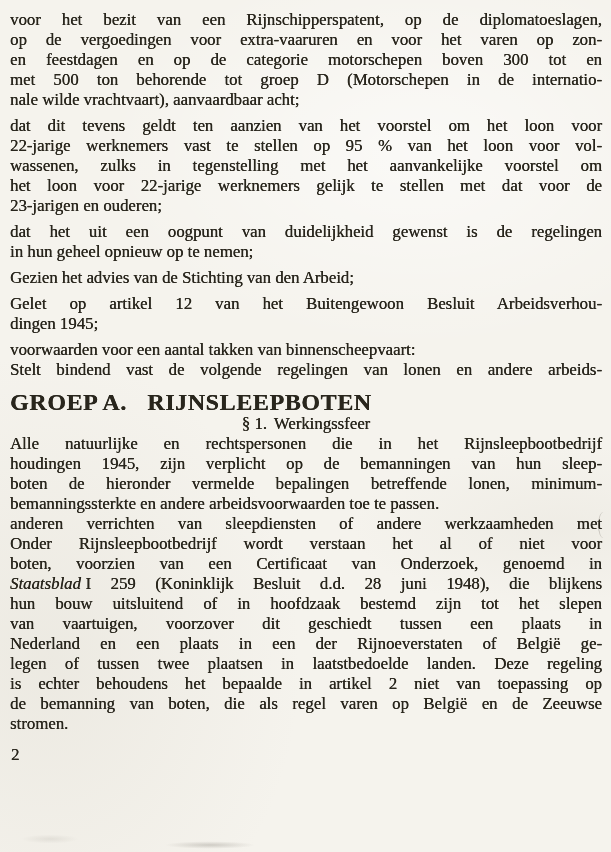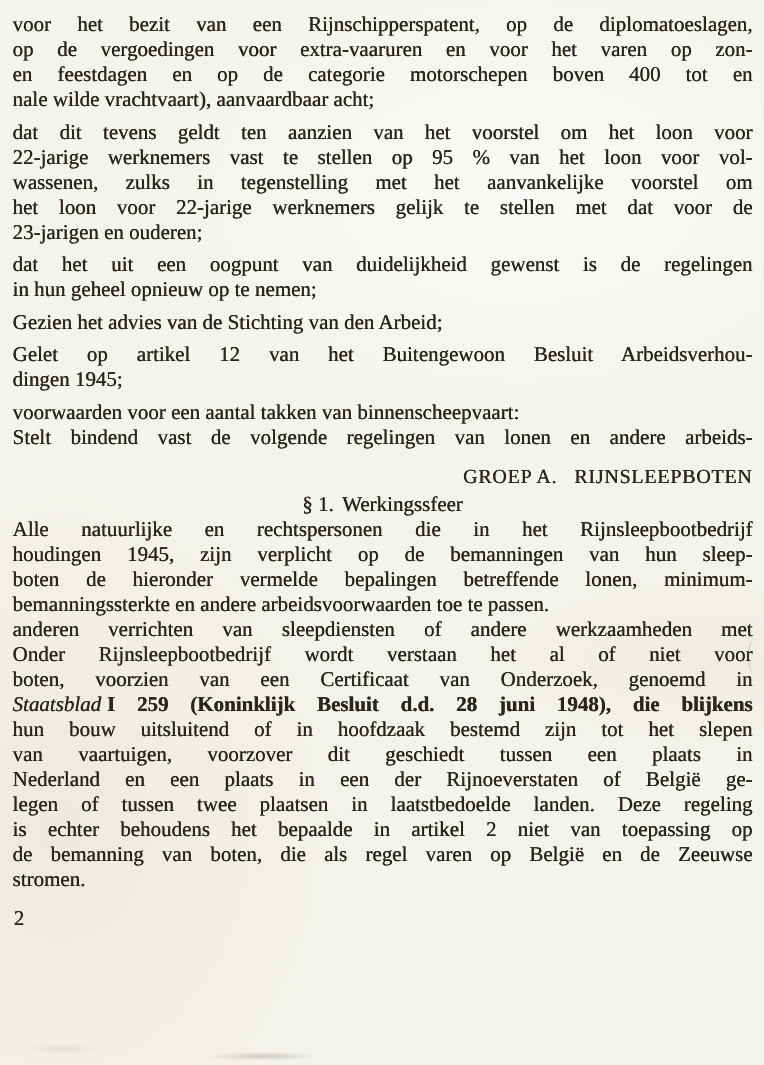--- a/index.html
+++ b/index.html
@@ -26,38 +26,38 @@
     line-height: 20px;
     padding: 10px 9px 4px 10px;
     text-shadow: 0.25px 0 0 currentColor;
   }
   .para { margin: 0 0 6px 0; }
   .para.flow { margin: 0; }
   .ln { text-align: justify; text-align-last: justify; }
   .ln.last { text-align-last: left; }
   .group-heading {
     margin: 12px 0 2px 0;
-    text-align: right;
-    font-size: 16px;
-    font-weight: 400;
+    text-align: left;
+    font-size: 24px;
+    font-weight: 700;
     letter-spacing: 0.6px;
   }
   .group-heading .ttl { margin-left: 0.85em; }
   .para-heading {
     margin: 1px 0 0 0;
     text-align: center;
     font-weight: 400;
   }
   .para-heading .ttl { margin-left: 0.4em; }
   .article-heading {
     margin: 0 0 3px 0;
     text-align: center;
     font-weight: 400;
   }
-  .after-i { margin-left: 0.28em; font-weight: bold; }
+  .after-i { margin-left: 0.28em; }
   .page-number { margin-top: 11px; padding-left: 1px; }
   
   .smudge {
     position: absolute;
     pointer-events: none;
   }
   .smudge.bottom-center {
     left: 150px; top: 840px; width: 120px; height: 10px;
     background: radial-gradient(ellipse 60px 5px at 50% 50%, rgba(110,105,95,0.28), transparent 75%);
   }
@@ -73,21 +73,22 @@
 </style>
 </head>
 <body>
 
 <div class="page">
 
   <section>
     <div class="para">
         <div class="ln">voor het bezit van een Rijnschipperspatent, op de diplomatoeslagen,</div>
         <div class="ln">op de vergoedingen voor extra-vaaruren en voor het varen op zon-</div>
-        <div class="ln">en feestdagen en op de categorie motorschepen boven 400 tot en</div>
+        <div class="ln">en feestdagen en op de categorie motorschepen boven 300 tot en</div>
+        <div class="ln">met 500 ton behorende tot groep D (Motorschepen in de internatio-</div>
         <div class="ln last">nale wilde vrachtvaart), aanvaardbaar acht;</div>
       </div>
     <div class="para">
         <div class="ln">dat dit tevens geldt ten aanzien van het voorstel om het loon voor</div>
         <div class="ln">22-jarige werknemers vast te stellen op 95 % van het loon voor vol-</div>
         <div class="ln">wassenen, zulks in tegenstelling met het aanvankelijke voorstel om</div>
         <div class="ln">het loon voor 22-jarige werknemers gelijk te stellen met dat voor de</div>
         <div class="ln last">23-jarigen en ouderen;</div>
       </div>
     <div class="para">

